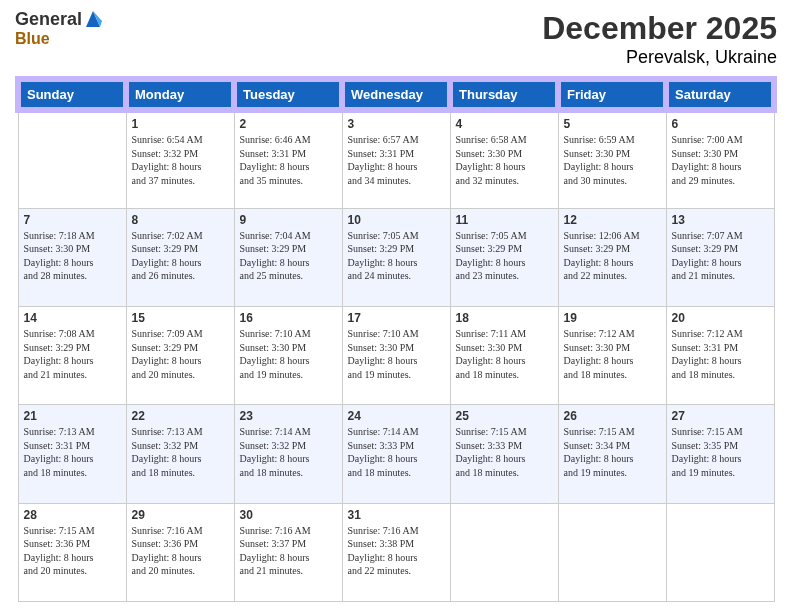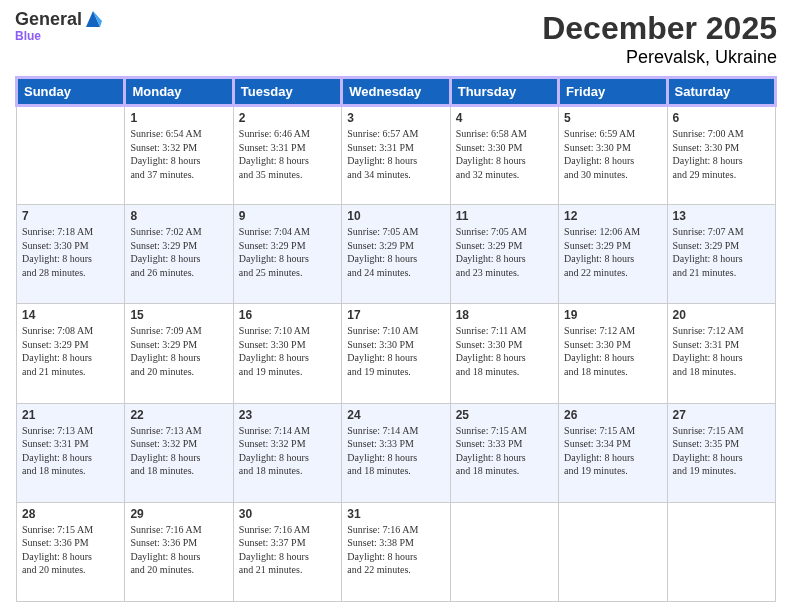--- a/index.html
+++ b/index.html
@@ -31,23 +31,23 @@
       display: flex;
       flex-direction: column;
       line-height: 1.1;
     }
     .logo-general {
       font-size: 18px;
       font-weight: bold;
       color: #333;
     }
     .logo-blue {
-      font-size: 12px;
-      font-weight: bold;
-      color: #8b5cf6;
+      font-size: 16px;
+      font-weight: bold;
+      color: #a16207;
     }
     .logo-icon {
       width: 18px;
       height: 20px;
       margin-left: 2px;
       margin-top: -2px;
     }
     .title-area {
       text-align: right;
       margin-left: 16px;
@@ -68,21 +68,21 @@
       width: 100%;
       table-layout: fixed;
     }
     .calendar th {
       background-color: #1565c0;
       color: #fff;
       text-align: left;
       padding: 5px 6px;
       font-size: 13px;
       font-weight: bold;
-      border: 3px solid #c4b5fd;
+      border: 6px solid #c4b5fd;
     }
     .calendar td {
       border: 1px solid #ccc;
       vertical-align: top;
       padding: 4px 5px;
       font-size: 10px;
       color: #333;
       height: 88px;
     }
     .day-number {

